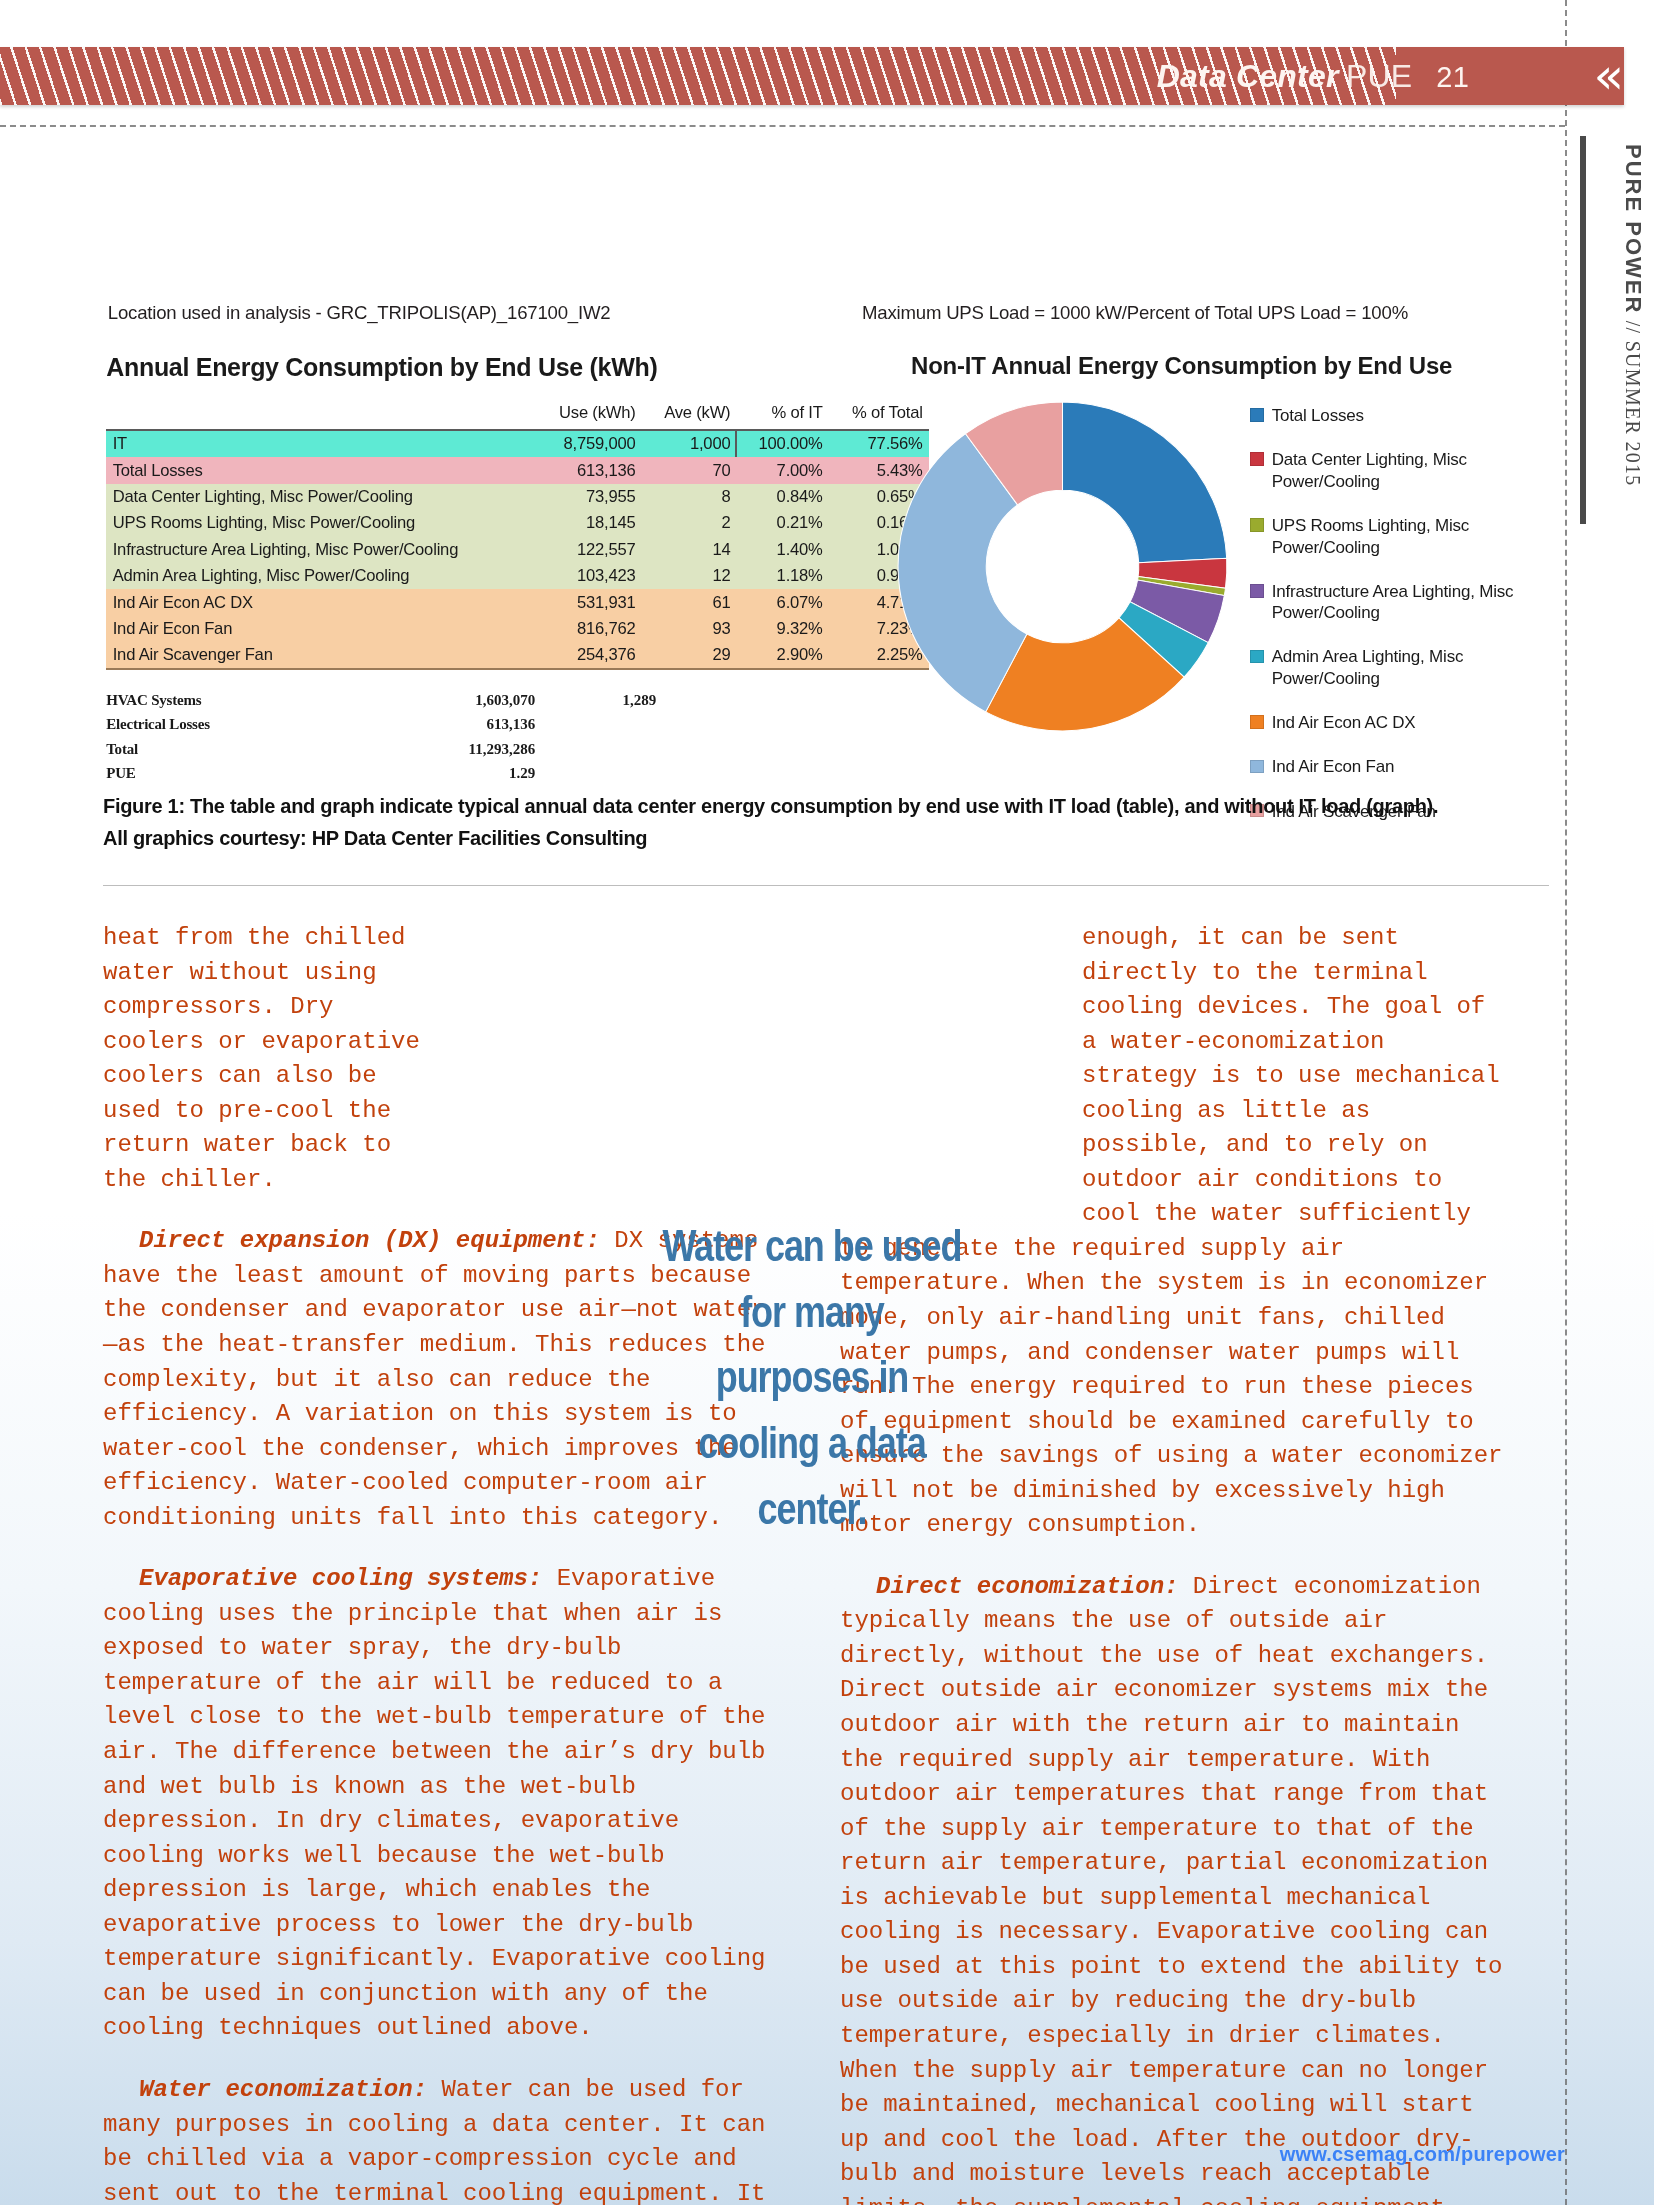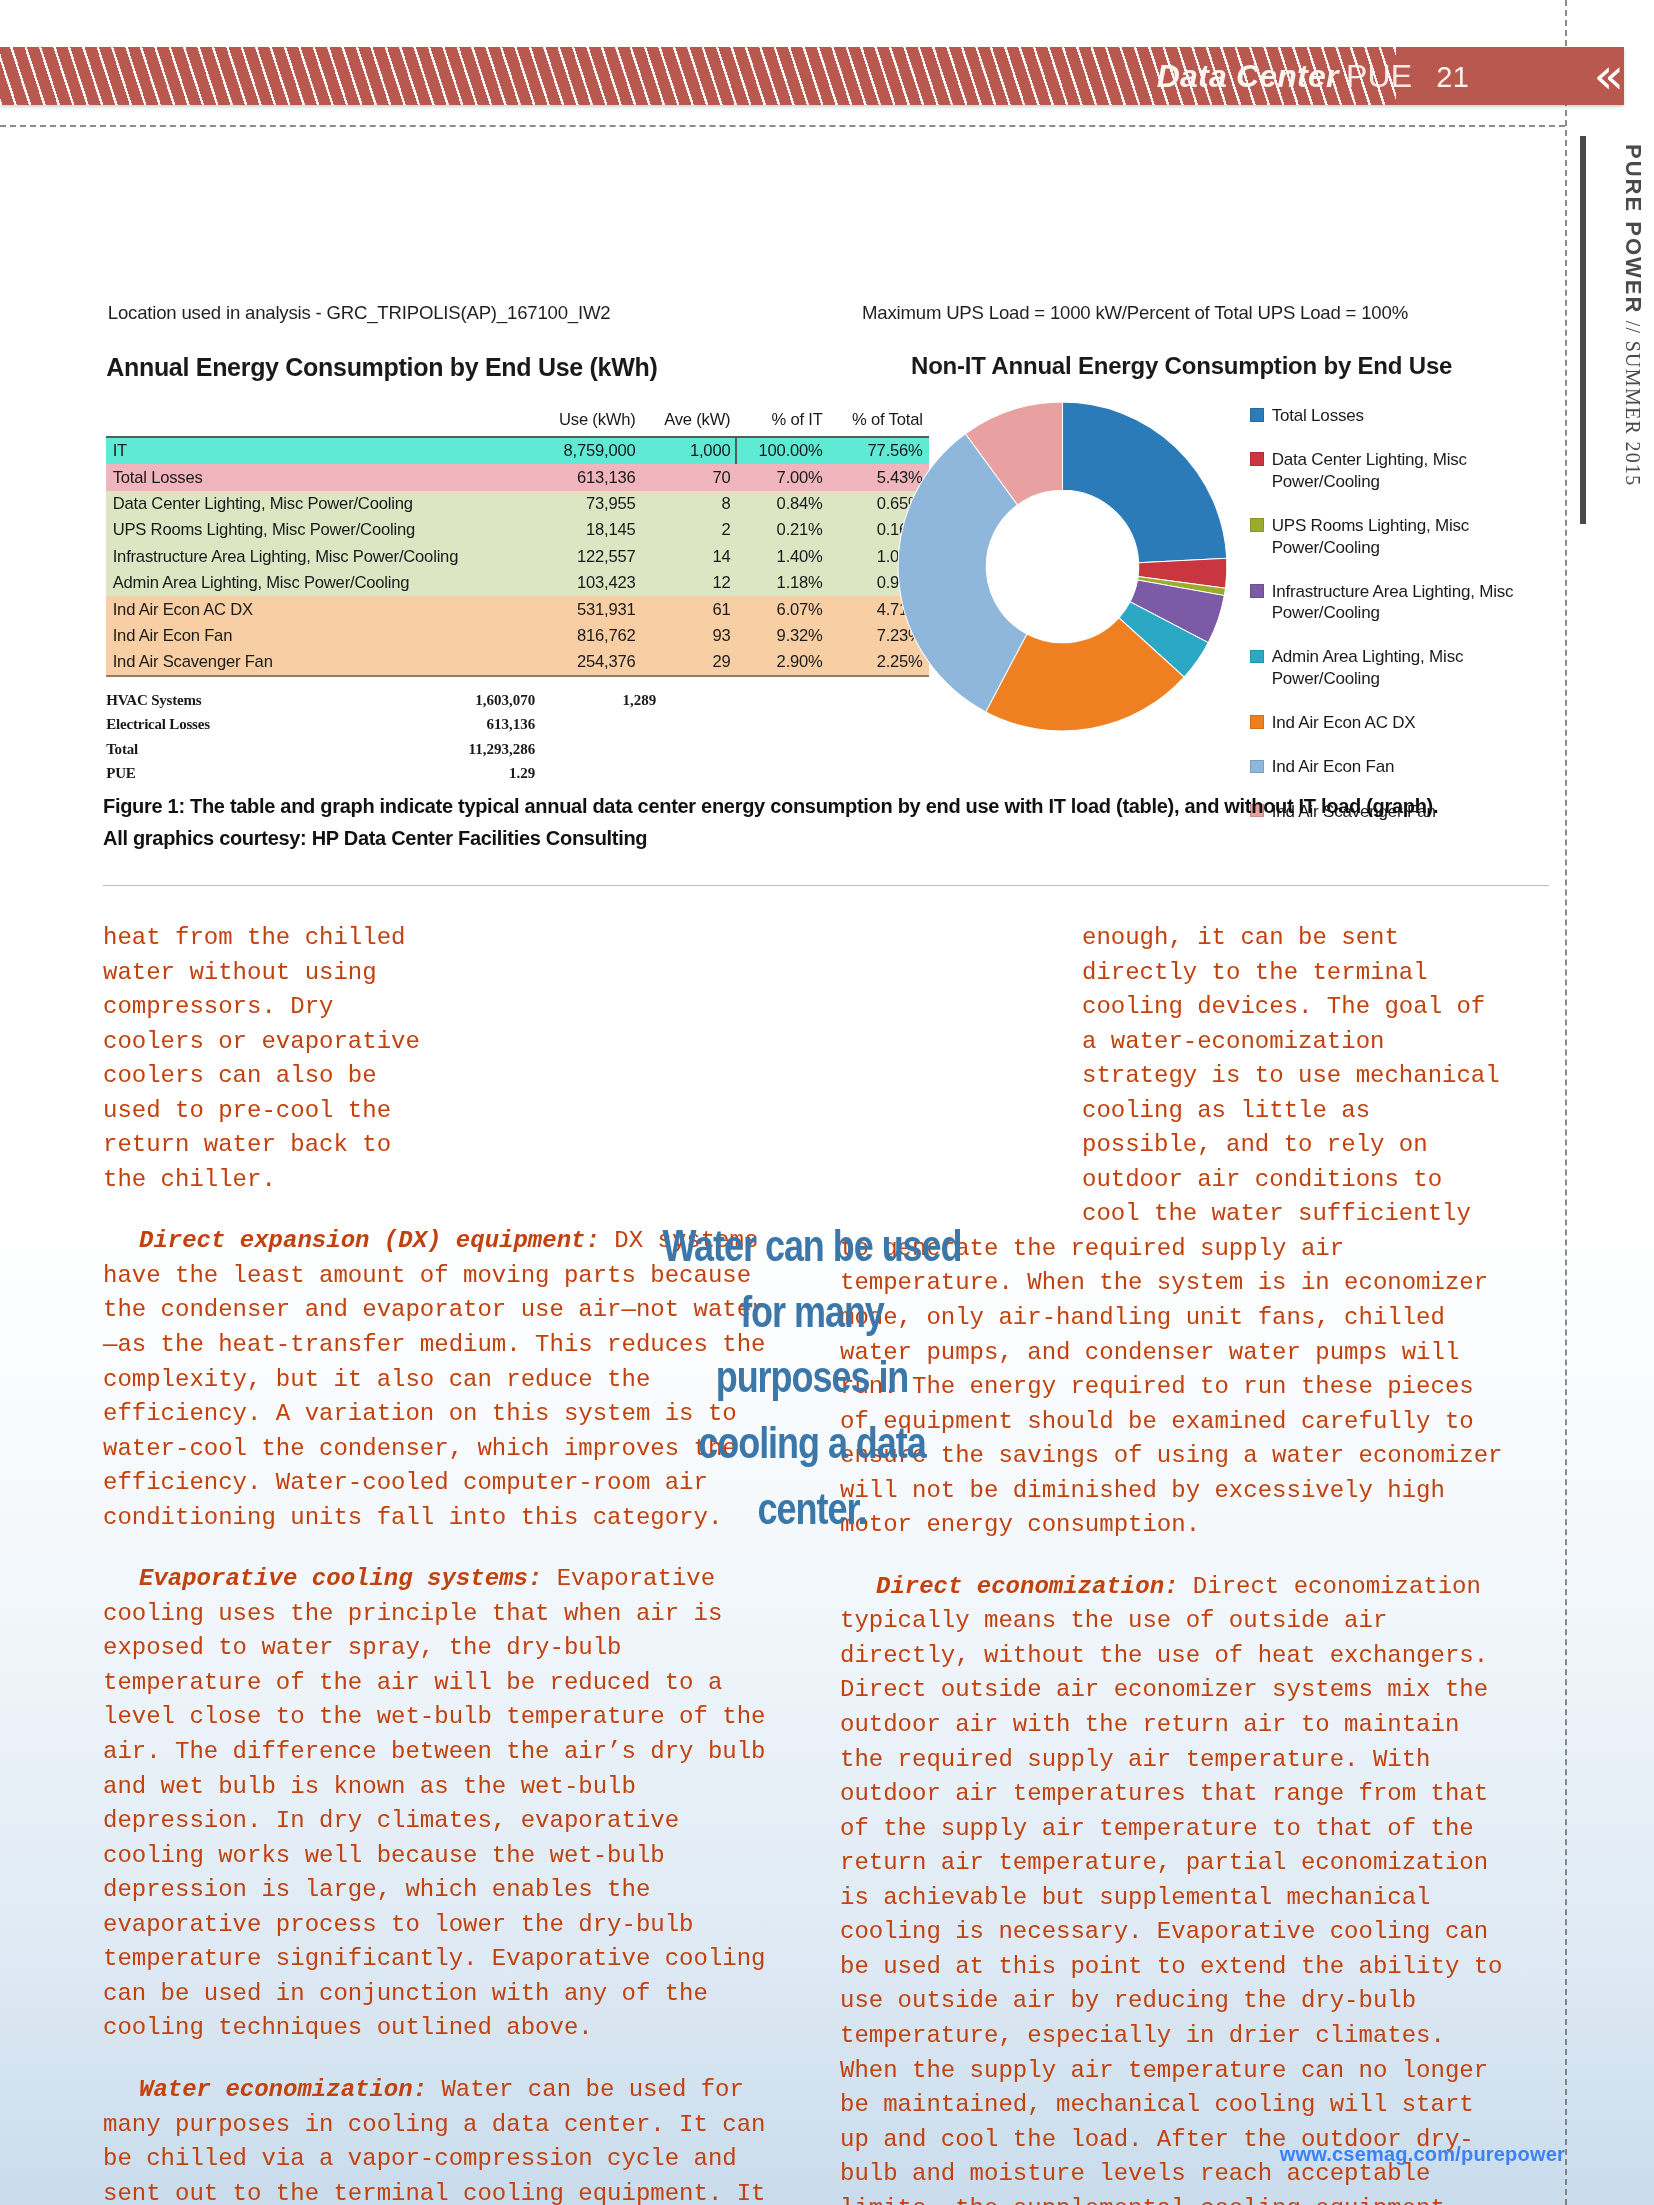--- a/index.html
+++ b/index.html
@@ -88,21 +88,21 @@
   .fig-note.left  { left:4.8px;  top:18px; }
   .fig-note.right { left:759px; top:18px; }
 
   
   .tbl-title {
     position:absolute; left:3.2px; top:69px;
     font-family:"Liberation Sans", sans-serif;
     font-weight:bold; font-size:25px; color:#1a1a1a; letter-spacing:-0.3px;
   }
   table.energy {
-    position:absolute; left:3.2px; top:124px; width:823px;
+    position:absolute; left:3.2px; top:117px; width:823px;
     border-collapse:collapse;
     font-family:"Liberation Sans", sans-serif;
     font-size:16.6px; color:#1a1a1a;
   }
   table.energy th {
     font-weight:normal; padding:2.4px 6.5px 5.7px 6.5px; text-align:right;
     white-space:nowrap; letter-spacing:-0.2px;
   }
   table.energy th.lbl { text-align:left; }
   table.energy thead tr { border-bottom:2px solid #5a5a5a; }

